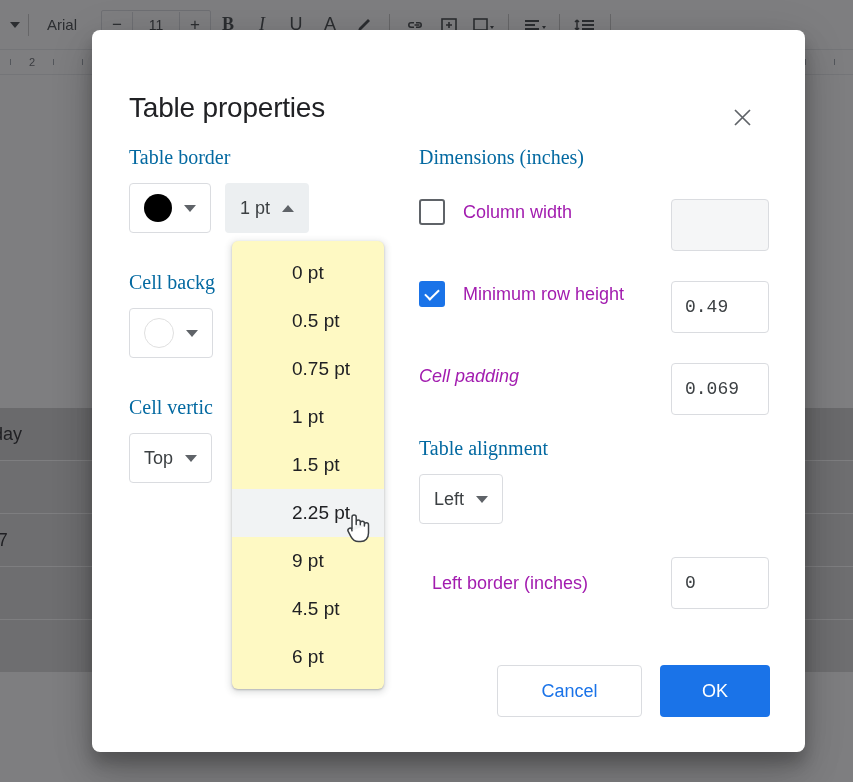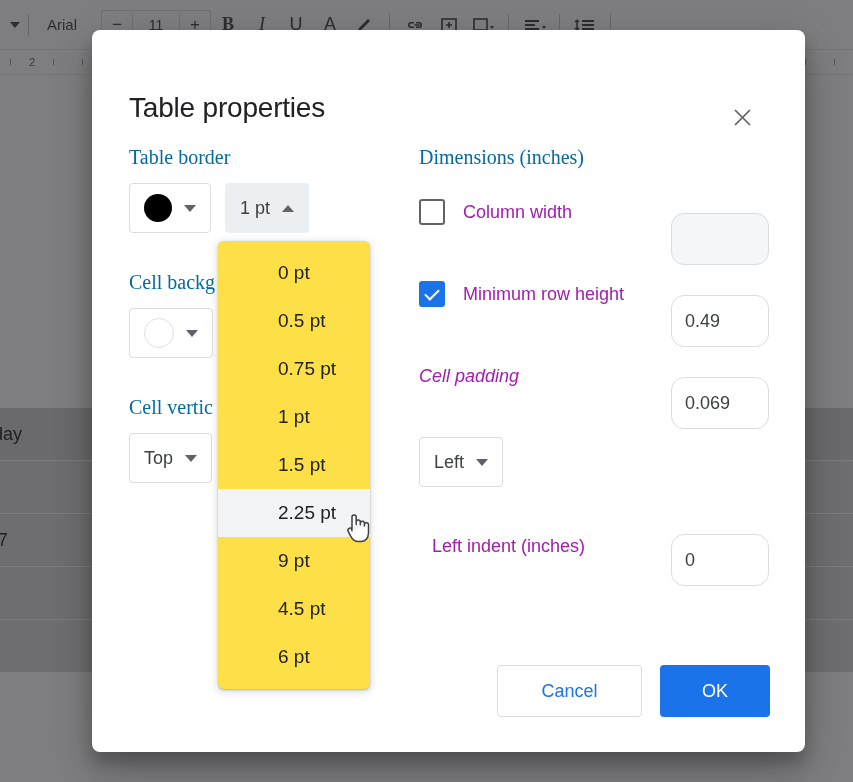--- a/index.html
+++ b/index.html
@@ -293,29 +293,28 @@
     font-size: 18px;
     color: #a21caf;
     margin-left: 18px;
     white-space: nowrap;
   }
   .field {
     position: absolute;
     width: 98px;
     height: 52px;
     border: 1px solid #dadce0;
-    border-radius: 13px;
+    border-radius: 4px;
     background: #ffffff;
     box-sizing: border-box;
     font-size: 18px;
     color: #3c4043;
     padding: 0 13px;
-    font-family: Liberation Sans, sans-serif;
+    font-family: Liberation Mono, monospace;
     outline: none;
-    margin-top: 14px;
   }
   .field.disabled {
     background: #f5f6f7;
     color: #9aa0a6;
   }
 
   .dlg-actions {
     position: absolute;
     left: 405px;
     top: 635px;
@@ -339,24 +338,24 @@
     background: #1a73e8;
     color: #ffffff;
     font-size: 18px;
     font-family: "Liberation Sans", sans-serif;
     cursor: pointer;
   }
 
   
   #border-menu {
     position: absolute;
-    left: 218px;
+    left: 232px;
     top: 241px;
     width: 152px;
-    background: #fde047;
+    background: #fef9c3;
     border-radius: 6px;
     box-shadow: 0 2px 6px 2px rgba(60,64,67,0.15), 0 1px 2px rgba(60,64,67,0.3);
     padding: 8px 0;
     z-index: 20;
     box-sizing: border-box;
   }
   .menu-item {
     height: 48px;
     display: flex;
     align-items: center;
@@ -572,30 +571,31 @@
       <input class="field" style="left: 252px; top: 98px;" type="text" value="0.49">
 
       <div class="dim-row" style="margin-top:24px;font-style:italic;">
         <span class="dim-label" style="margin-left:0;">Cell padding</span>
       </div>
       <input class="field" style="left: 252px; top: 180px;" type="text" value="0.069">
     </div>
 
     <div class="group-gap-sm"></div>
 
+    <div class="section-label">Table alignment</div>
     <div class="control-row">
       <div class="btn-box">
         <span>Left</span>
         <span class="caret-down"></span>
       </div>
     </div>
 
     <div style="position:relative; margin-top:30px;">
       <div class="dim-row">
-        <span class="dim-label" style="margin-left:13px;">Left indent  (inches)</span>
+        <span class="dim-label" style="margin-left:13px;">Left border  (inches)</span>
       </div>
       <input class="field" style="left: 252px; top: 3px;" type="text" value="0">
     </div>
   </div>
 
   <div class="dlg-actions">
     <button class="btn-cancel">Cancel</button>
     <button class="btn-ok">OK</button>
   </div>
 </div>

